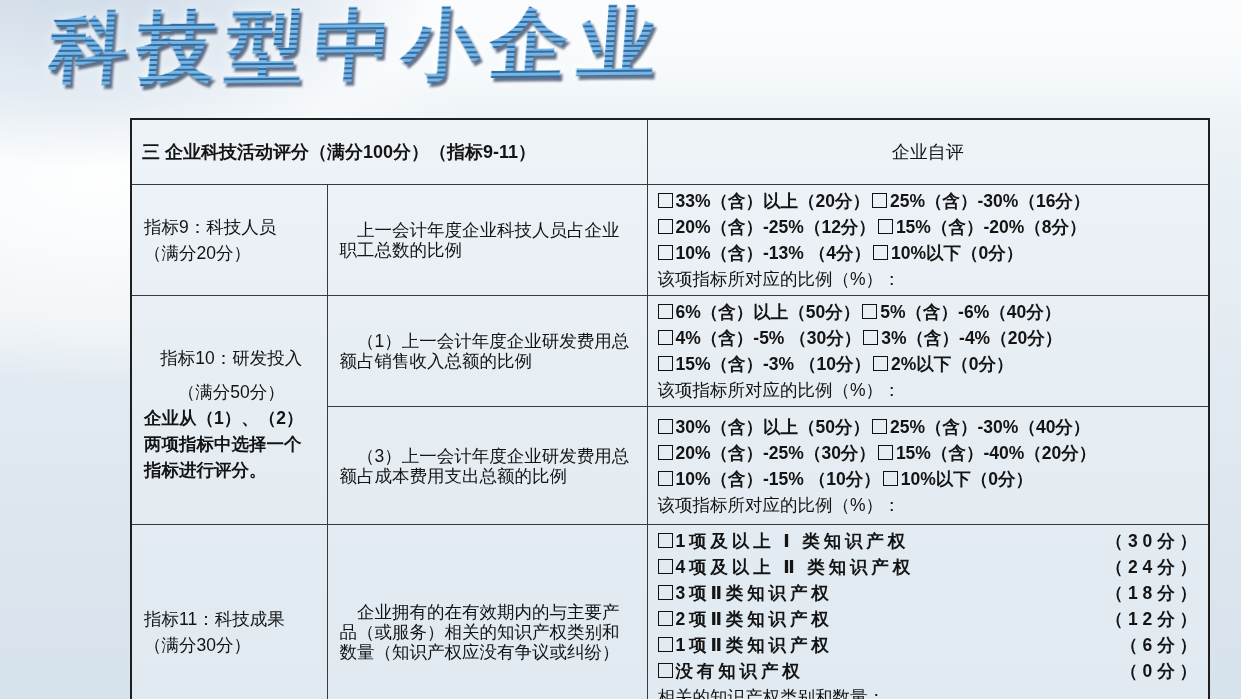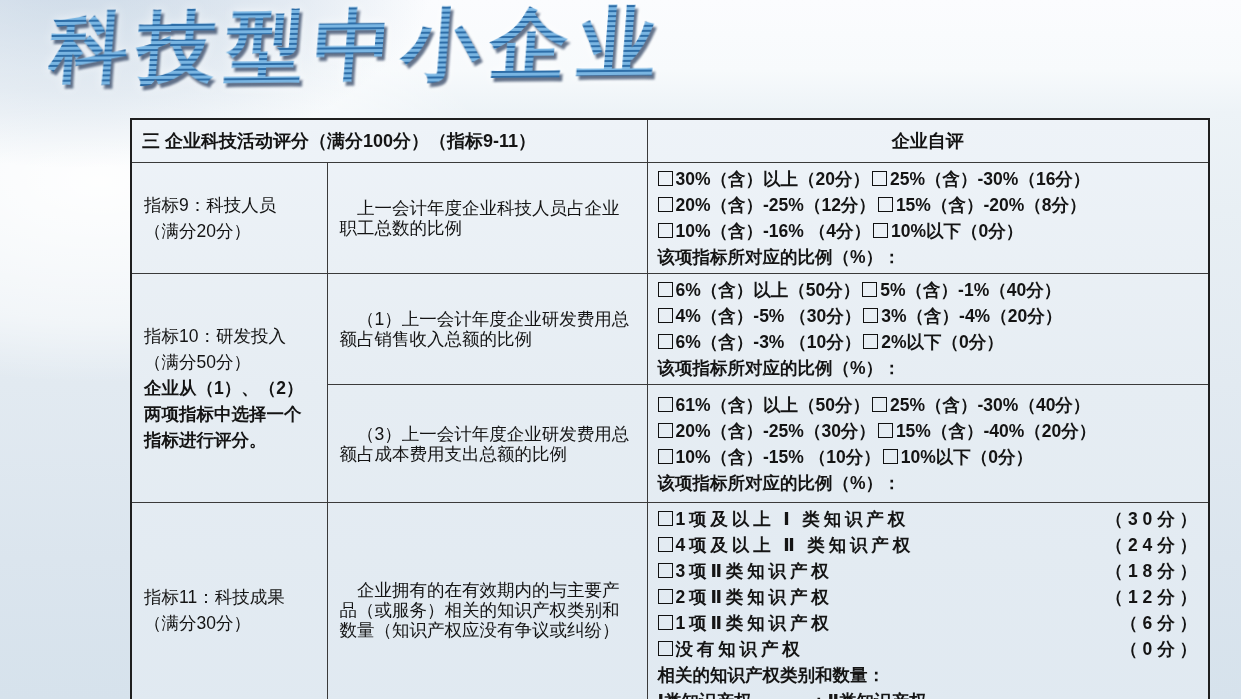--- a/index.html
+++ b/index.html
@@ -23,33 +23,33 @@
     filter:drop-shadow(3px 4px 1px rgba(18,40,75,0.65)) drop-shadow(0 0 5px rgba(255,255,255,0.7));
     white-space:nowrap;
   }
   table.eval{
     position:absolute;left:130px;top:118px;width:1078px;
     border-collapse:collapse;table-layout:fixed;
     background:linear-gradient(180deg,#eef3f8 0%,#e6edf3 45%,#e0e9f1 100%);
     border:2px solid #1f1f1f;
     color:#141414;
   }
-  td{border:1.6px solid #3a3a3a;vertical-align:middle;padding:8px 8px;font-size:17.5px;line-height:26px;}
+  td{border:1.6px solid #3a3a3a;vertical-align:middle;padding:19px 8px;font-size:17.5px;line-height:26px;}
   .hdr-left{font-weight:bold;font-size:18px;padding-left:10px;}
-  .hdr-right{font-weight:bold;text-align:center;font-size:18px;}
+  .hdr-right{font-weight:normal;text-align:center;font-size:18px;}
   .ind-cell{padding-left:12px;}
   .ind-line{white-space:nowrap;}
-  .c-center{white-space:nowrap;}
+  .c-center{text-align:center;white-space:nowrap;margin-top:8px;}
   .c-left{text-align:left;font-weight:bold;}
   .desc p{margin:4px;text-indent:1em;line-height:20px;}
   .opt-cell{padding:3px 6px 3px 10px;}
   .opt-line{white-space:nowrap;font-weight:600;}
   .opt{display:inline-block;margin-right:2px;}
   .cb{display:inline-block;width:13px;height:13px;border:1.7px solid #111;margin-right:3px;vertical-align:-1px;background:transparent;}
-  .cell-footer{font-weight:bold;}
+  .cell-footer{font-weight:normal;}
   .opt-row{display:flex;justify-content:space-between;align-items:center;font-weight:bold;}
   .opt-row .lbl{letter-spacing:0.22em;}
   .opt-row .score{letter-spacing:0.28em;white-space:nowrap;}
   .ipfoot{font-weight:600;}
 </style>
 </head>
 <body>
 
 <div class="bg-decor"></div>
 
@@ -71,62 +71,62 @@
   <tr style="height:104px">
     <td class="ind-cell">
       <div class="ind-line">指标9：科技人员</div>
       <div class="ind-line">（满分20分）</div>
     </td>
     <td class="desc">
       <p>上一会计年度企业科技人员占企业职工总数的比例</p>
     </td>
     <td class="opt-cell">
       <div class="opt-line">
-        <span class="opt"><span class="cb"></span><span>30%（含）以上（20分）</span></span><span class="opt"><span class="cb"></span><span>25%（含）-30%（16分）</span></span>
+        <span class="opt"><span class="cb"></span><span>33%（含）以上（20分）</span></span><span class="opt"><span class="cb"></span><span>25%（含）-30%（16分）</span></span>
       </div>
       <div class="opt-line">
         <span class="opt"><span class="cb"></span><span>20%（含）-25%（12分）</span></span><span class="opt"><span class="cb"></span><span>15%（含）-20%（8分）</span></span>
       </div>
       <div class="opt-line">
-        <span class="opt"><span class="cb"></span><span>10%（含）-16% （4分）</span></span><span class="opt"><span class="cb"></span><span>10%以下（0分）</span></span>
+        <span class="opt"><span class="cb"></span><span>10%（含）-13% （4分）</span></span><span class="opt"><span class="cb"></span><span>10%以下（0分）</span></span>
       </div>
       <div class="cell-footer">该项指标所对应的比例（%）：</div>
     </td>
   </tr>
 
   <tr style="height:106px">
     <td rowspan="2" class="ind-cell">
       <div class="c-center">指标10：研发投入</div>
       <div class="c-center">（满分50分）</div>
       <div class="c-left">企业从（1）、（2）两项指标中选择一个指标进行评分。</div>
     </td>
     <td class="desc">
       <p>（1）上一会计年度企业研发费用总额占销售收入总额的比例</p>
     </td>
     <td class="opt-cell">
       <div class="opt-line">
-        <span class="opt"><span class="cb"></span><span>6%（含）以上（50分）</span></span><span class="opt"><span class="cb"></span><span>5%（含）-1%（40分）</span></span>
+        <span class="opt"><span class="cb"></span><span>6%（含）以上（50分）</span></span><span class="opt"><span class="cb"></span><span>5%（含）-6%（40分）</span></span>
       </div>
       <div class="opt-line">
         <span class="opt"><span class="cb"></span><span>4%（含）-5% （30分）</span></span><span class="opt"><span class="cb"></span><span>3%（含）-4%（20分）</span></span>
       </div>
       <div class="opt-line">
-        <span class="opt"><span class="cb"></span><span>6%（含）-3% （10分）</span></span><span class="opt"><span class="cb"></span><span>2%以下（0分）</span></span>
+        <span class="opt"><span class="cb"></span><span>15%（含）-3% （10分）</span></span><span class="opt"><span class="cb"></span><span>2%以下（0分）</span></span>
       </div>
       <div class="cell-footer">该项指标所对应的比例（%）：</div>
     </td>
   </tr>
 
   <tr style="height:118px">
     <td class="desc">
       <p>（3）上一会计年度企业研发费用总额占成本费用支出总额的比例</p>
     </td>
     <td class="opt-cell">
       <div class="opt-line">
-        <span class="opt"><span class="cb"></span><span>61%（含）以上（50分）</span></span><span class="opt"><span class="cb"></span><span>25%（含）-30%（40分）</span></span>
+        <span class="opt"><span class="cb"></span><span>30%（含）以上（50分）</span></span><span class="opt"><span class="cb"></span><span>25%（含）-30%（40分）</span></span>
       </div>
       <div class="opt-line">
         <span class="opt"><span class="cb"></span><span>20%（含）-25%（30分）</span></span><span class="opt"><span class="cb"></span><span>15%（含）-40%（20分）</span></span>
       </div>
       <div class="opt-line">
         <span class="opt"><span class="cb"></span><span>10%（含）-15% （10分）</span></span><span class="opt"><span class="cb"></span><span>10%以下（0分）</span></span>
       </div>
       <div class="cell-footer">该项指标所对应的比例（%）：</div>
     </td>
   </tr>

